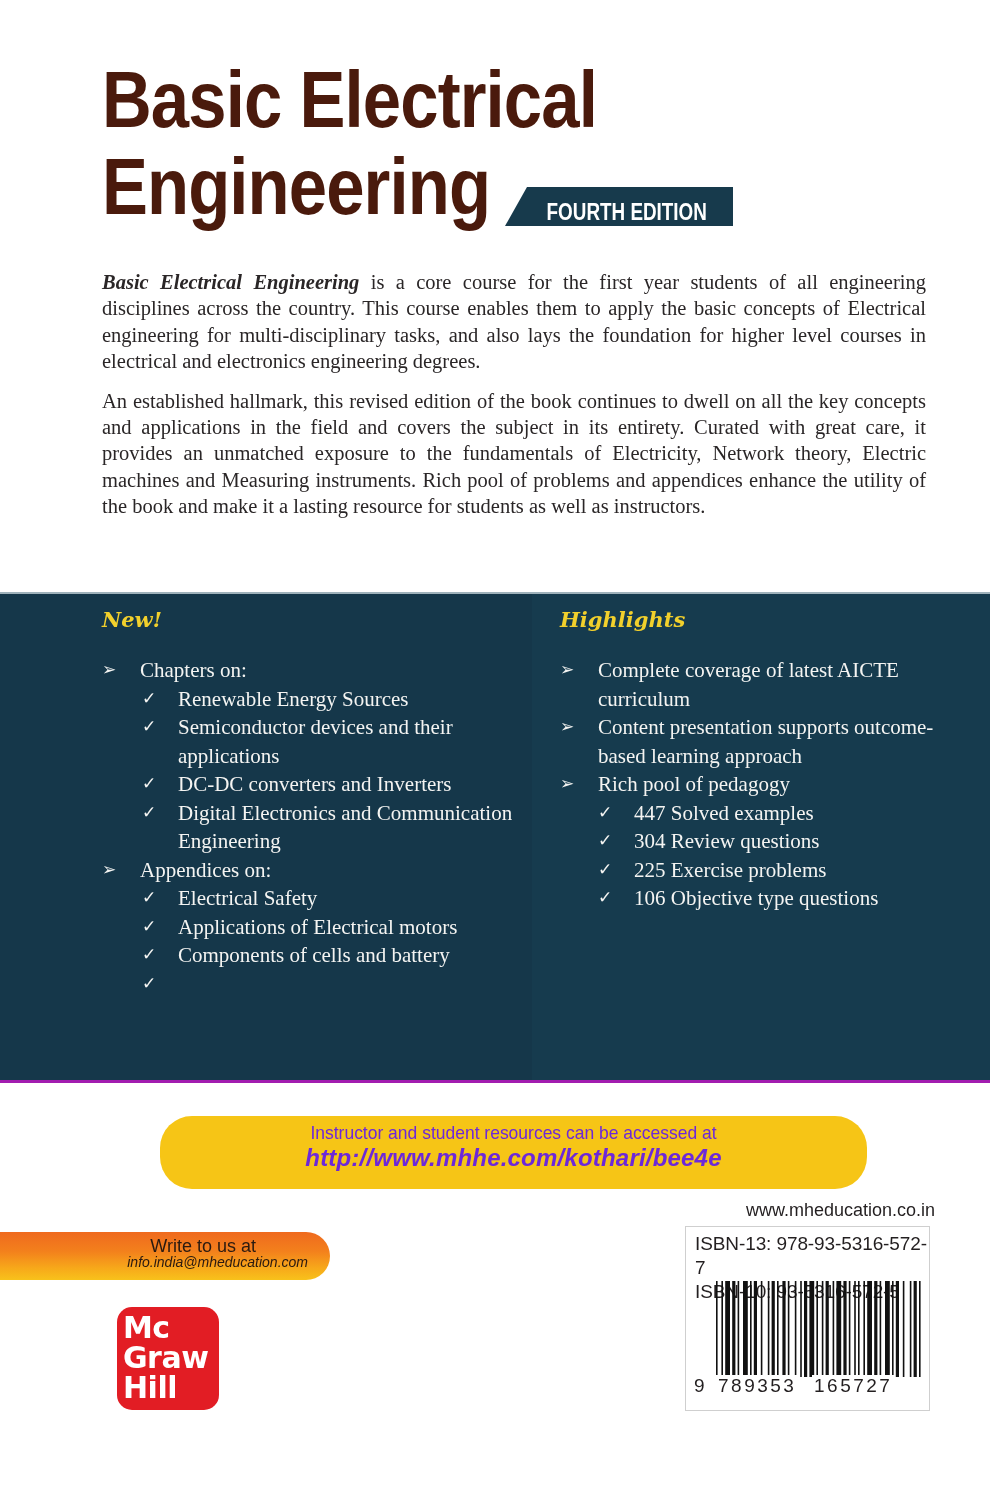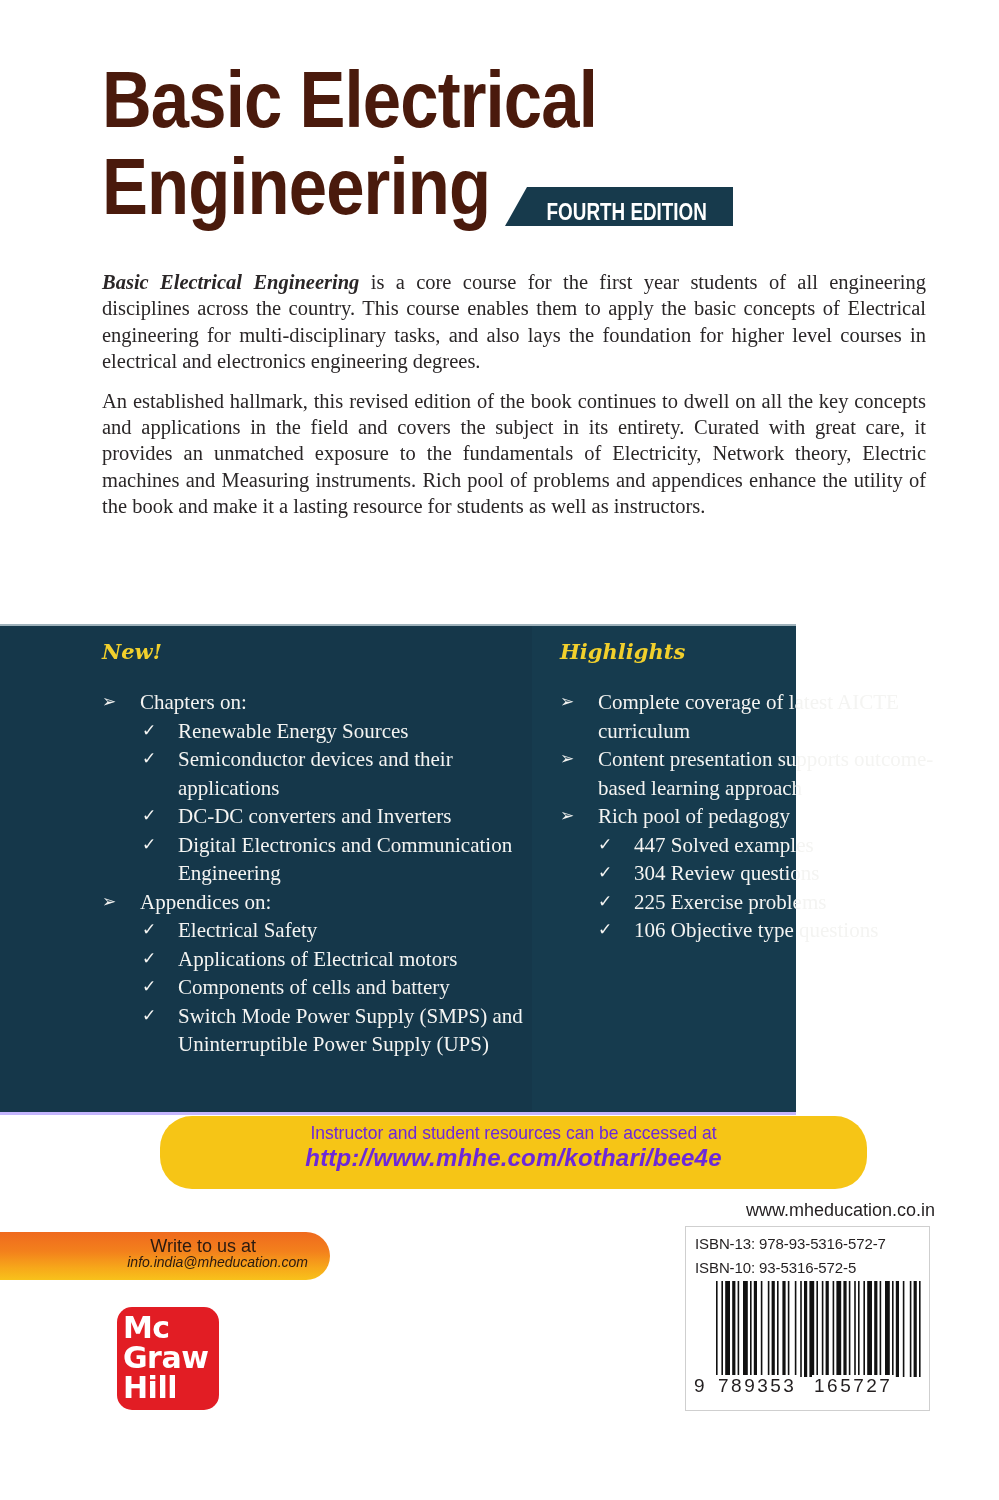--- a/index.html
+++ b/index.html
@@ -32,24 +32,24 @@
     .desc {
       position: absolute; left: 102px; top: 269px; width: 824px;
       font-family: "Liberation Serif", serif; font-size: 20.5px; line-height: 26.4px;
       color: #2a2627; text-align: justify;
     }
     .desc p { margin-bottom: 13px; }
     .desc em { font-weight: 700; font-style: italic; }
 
     
     .panel {
-      position: absolute; left: 0; top: 624px; width: 796px; height: 491px;
+      position: absolute; left: 0; top: 592px; width: 990px; height: 491px;
       background: #15374a;
       border-top: 2px solid #9fb2bb;
-      border-bottom: 3px solid #c4b5fd;
+      border-bottom: 3px solid #a21caf;
     }
     .panel .right-half {
       position: absolute; left: 532px; top: 0; right: 0; bottom: 0;
       background: #163b4e;
     }
     .col { position: absolute; color: #f4f4f2; font-family: "Liberation Serif", serif; font-size: 21px; line-height: 28.5px; }
     .col-new { left: 102px; top: 12px; width: 430px; }
     .col-hl { left: 560px; top: 12px; width: 420px; }
     .col h3 {
       font-family: "DejaVu Serif", serif; font-style: italic; font-weight: 700;
@@ -94,21 +94,21 @@
     
     .website {
       position: absolute; left: 698px; top: 1200px; width: 220px;
       font-family: "Liberation Sans", sans-serif; font-size: 18px; color: #231f20; text-align: left; margin-left: 48px;
     }
     .isbn-box {
       position: absolute; left: 685px; top: 1226px; width: 245px; height: 185px;
       border: 1.5px solid #cfcfcf; background: #ffffff;
     }
     .isbn-box .isbn {
-      font-family: "Liberation Sans", sans-serif; font-size: 15px; font-weight: 400;
+      font-family: "Liberation Sans", sans-serif; font-size: 19px; font-weight: 400;
       color: #231f20; padding-left: 9px; line-height: 24px; letter-spacing: -0.1px;
     }
     .isbn-box .isbn:first-child { padding-top: 5px; }
     .barcode { position: absolute; left: 30px; top: 54px; width: 205px; height: 108px; }
     .barcode-digits {
       position: absolute; left: 4px; top: 148px; width: 230px;
       font-family: "Liberation Sans", sans-serif; font-size: 19px; color: #231f20;
       letter-spacing: 2.5px; background: transparent;
     }
     .barcode-digits .d1 { position: absolute; left: 4px; top: 0; }
@@ -146,21 +146,21 @@
     <div class="sub"><span class="check">✓</span><span>DC-DC converters and Inverters</span></div>
     <div class="sub"><span class="check">✓</span><span>Digital Electronics and Communication Engineering</span></div>
 
     <div class="item">
       <span class="arrow">➢</span>
       <span>Appendices on:</span>
     </div>
     <div class="sub"><span class="check">✓</span><span>Electrical Safety</span></div>
     <div class="sub"><span class="check">✓</span><span>Applications of Electrical motors</span></div>
     <div class="sub"><span class="check">✓</span><span>Components of cells and battery</span></div>
-    <div class="sub"><span class="check">✓</span><span>Switch Mode Power Supply (SMPS) and Uninterruptible Power Supply (UPS)</span></div>
+    <div class="sub"><span class="check">✓</span></div>
   </div>
 
   <div class="col col-hl">
     <h3>Highlights</h3>
     <div class="item"><span class="arrow">➢</span><span>Complete coverage of latest AICTE curriculum</span></div>
     <div class="item"><span class="arrow">➢</span><span>Content presentation supports outcome-based learning approach</span></div>
     <div class="item"><span class="arrow">➢</span><span>Rich pool of pedagogy</span></div>
     <div class="sub"><span class="check">✓</span><span>447 Solved examples</span></div>
     <div class="sub"><span class="check">✓</span><span>304 Review questions</span></div>
     <div class="sub"><span class="check">✓</span><span>225 Exercise problems</span></div>

